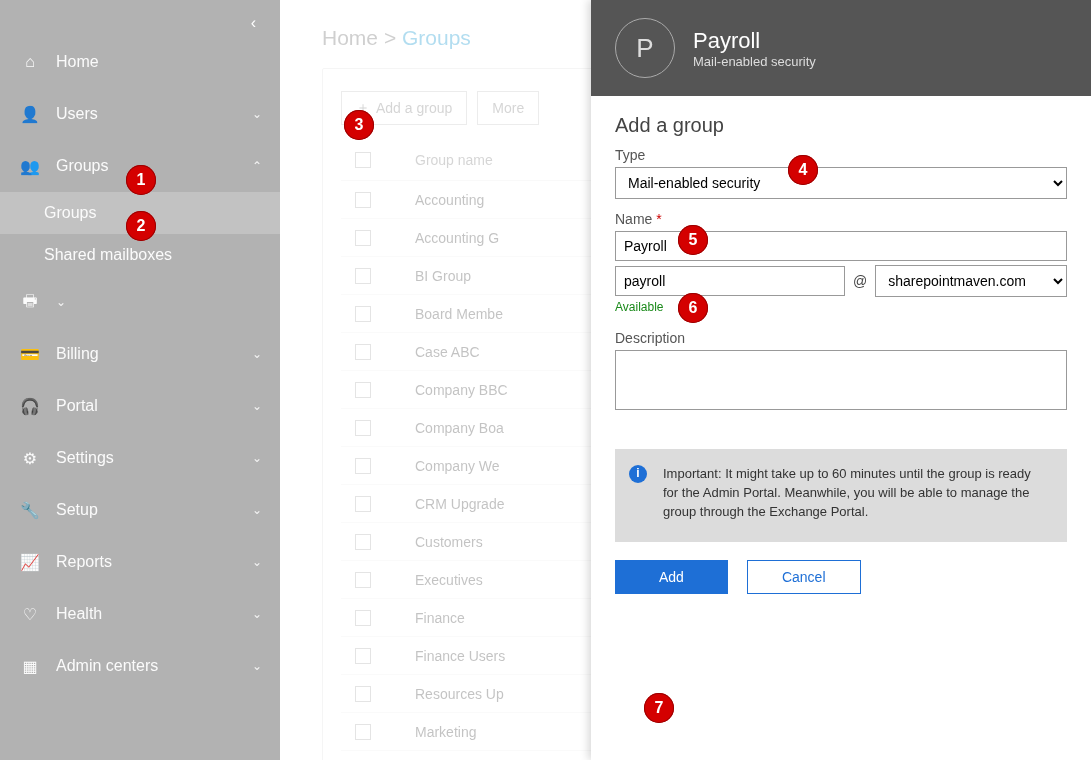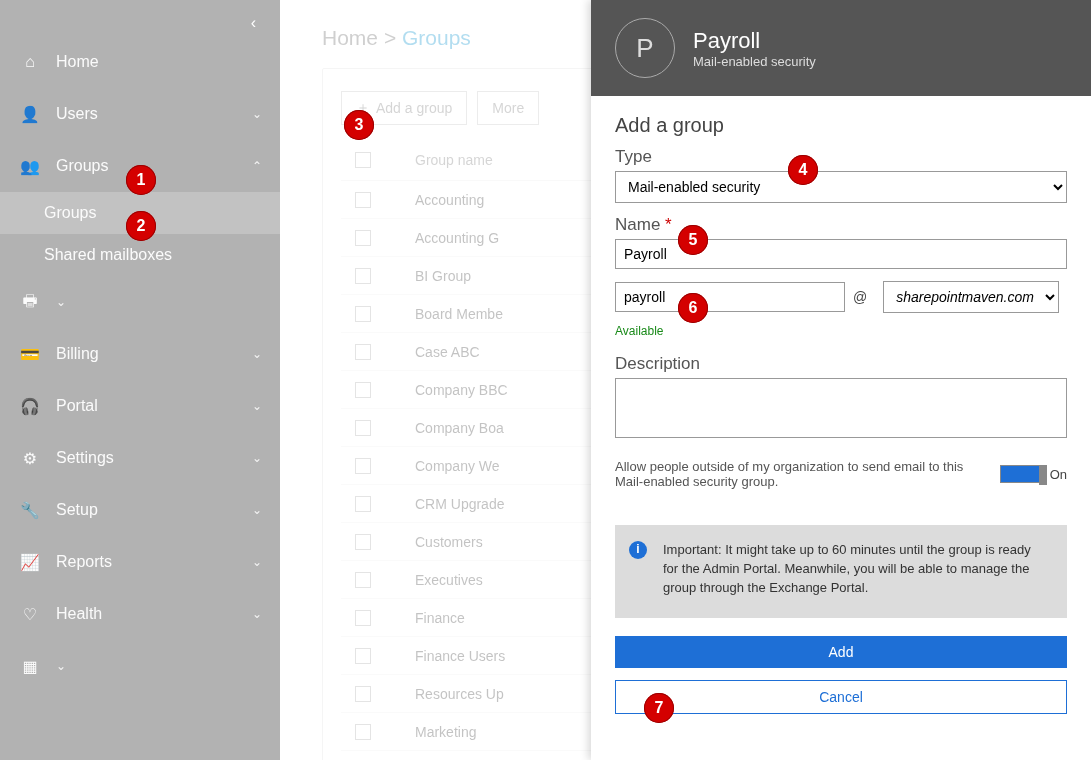--- a/index.html
+++ b/index.html
@@ -30,36 +30,36 @@
   .rows-wrap { max-height: 580px; overflow: hidden; }
 
   
   .panel { position: absolute; top: 0; right: 0; width: 500px; height: 760px; background: #fff; box-shadow: -3px 0 8px rgba(0,0,0,0.15); display: flex; flex-direction: column; }
   .panel-head { background: #555; color: #fff; padding: 18px 24px; display: flex; align-items: center; gap: 18px; }
   .avatar { width: 60px; height: 60px; border: 1px solid #aaa; border-radius: 50%; display: flex; align-items: center; justify-content: center; font-size: 26px; color: #ddd; }
   .panel-head .title { font-size: 22px; font-weight: 300; }
   .panel-head .sub { font-size: 13px; color: #ddd; }
   .panel-body { padding: 18px 24px; flex: 1; overflow: auto; font-size: 14px; color: #444; }
   .panel-body h2 { font-size: 20px; font-weight: 400; margin-bottom: 10px; }
-  .field-label { font-size: 17px; color: #555; margin-top: 6px; }
+  .field-label { font-size: 14px; color: #555; margin-top: 6px; }
   .req::after { content: " *"; color: #c00; }
   select, input[type=text], textarea { width: 100%; border: 1px solid #999; padding: 6px 8px; font-size: 14px; background: #fff; margin-top: 4px; }
   textarea { height: 60px; resize: none; }
   .email-row { display: flex; align-items: center; gap: 8px; margin-top: 4px; }
   .email-row input { flex: 0 0 230px; margin: 0; }
-  .email-row select { flex: 1; margin: 8px; font-style: italic; }
+  .email-row select { flex: 1; margin: 0; }
   .avail { color: #1a8a1a; font-size: 12px; margin-top: 3px; }
   .allow { display: flex; align-items: center; gap: 16px; margin-top: 18px; }
   .allow .txt { flex: 1; font-size: 13px; color: #555; }
   .toggle { display: flex; align-items: center; gap: 6px; font-size: 13px; }
   .toggle .bar { width: 44px; height: 18px; background: #1e6fd6; border: 1px solid #888; position: relative; }
   .toggle .knob { position: absolute; right: -4px; top: -1px; width: 8px; height: 20px; background: #888; }
   .info-box { background: #dcdcdc; padding: 16px 18px 20px 48px; position: relative; margin-top: 36px; font-size: 13px; color: #333; line-height: 1.45; }
   .info-box .i { position: absolute; left: 14px; top: 16px; width: 18px; height: 18px; border-radius: 50%; background: #1e6fd6; color: #fff; font-size: 12px; font-weight: 700; display: flex; align-items: center; justify-content: center; }
-  .actions { display: flex; gap: 12px; margin-top: 18px; flex-direction: column; }
+  .actions { display: flex; gap: 19px; margin-top: 18px; }
   .btn-primary { background: #1e6fd6; color: #fff; border: none; padding: 8px 44px; font-size: 14px; cursor: pointer; }
   .btn-secondary { background: #fff; color: #1e6fd6; border: 1px solid #1e6fd6; padding: 8px 34px; font-size: 14px; cursor: pointer; }
 
   
   .badge { position: absolute; width: 30px; height: 30px; background: #d40000; color: #fff; border-radius: 50%; display: flex; align-items: center; justify-content: center; font-weight: 700; font-size: 16px; z-index: 50; box-shadow: 0 0 0 1px #900 inset; }
 </style>
 </head>
 <body>
 
 <div class="sidebar">
@@ -116,20 +116,21 @@
         <span class="label">Reports</span>
         <span class="chev">⌄</span>
       </div>
       <div class="nav-item">
         <span class="icon">♡</span>
         <span class="label">Health</span>
         <span class="chev">⌄</span>
       </div>
       <div class="nav-item">
         <span class="icon">▦</span>
+        <span class="label">Admin centers</span>
         <span class="chev">⌄</span>
       </div>
     </div>
 </div>
 
 <div class="content">
   <div class="crumbs">
     <span>Home</span>
     <span>&gt;</span>
     <span class="cur">Groups</span>
@@ -271,29 +272,20 @@
       <span>@</span>
       <select>
         <option>sharepointmaven.com</option>
       </select>
     </div>
     <div class="avail">Available</div>
 
     <div class="field-label" style="margin-top:16px">Description</div>
     <textarea style=""></textarea>
 
-    <div class="allow">
-      <div class="txt">Allow people outside of my organization to send email to this Mail-enabled security group.</div>
-      <div class="toggle">
-        <div class="bar">
-            <div class="knob"></div>
-          </div>
-        <span>On</span>
-      </div>
-    </div>
 
     <div class="info-box">
       <div class="i">i</div>
       <span>Important: It might take up to 60 minutes until the group is ready for the Admin Portal. Meanwhile, you will be able to manage the group through the Exchange Portal.</span>
     </div>
 
     <div class="actions">
       <button class="btn-primary">Add</button>
       <button class="btn-secondary">Cancel</button>
     </div>

